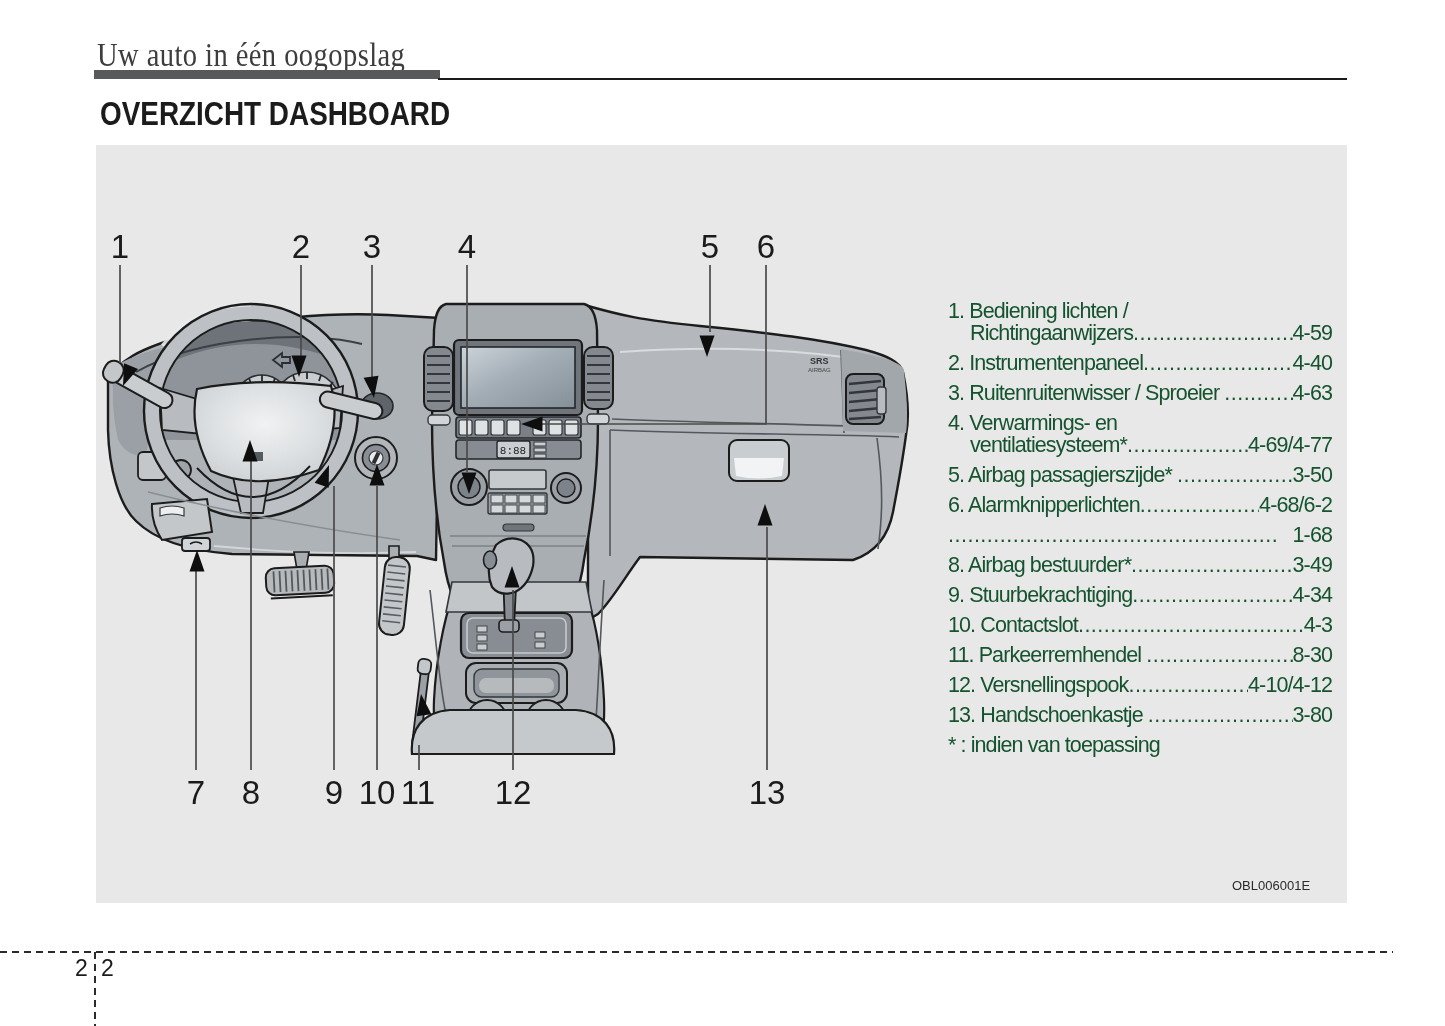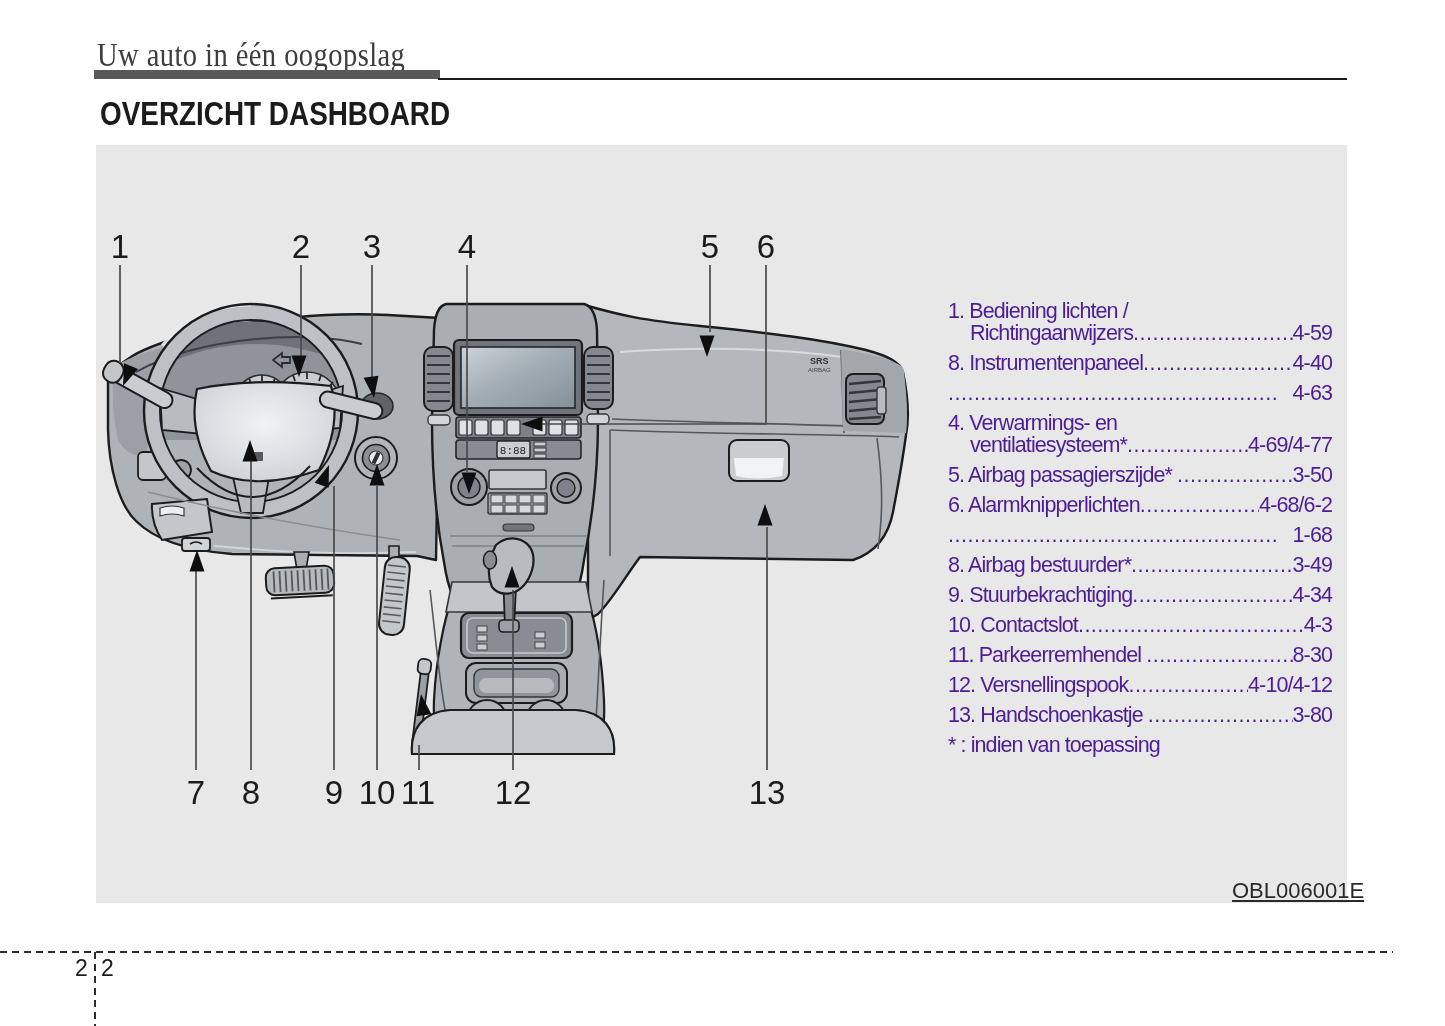--- a/index.html
+++ b/index.html
@@ -2,22 +2,22 @@
 <html><head>
 <meta charset="utf-8">
 <style>
 html,body{margin:0;padding:0;background:#fff;}
 .page{position:relative;width:1393px;height:1026px;background:#fff;overflow:hidden;font-family:"Liberation Sans",sans-serif;}
 .hdr{position:absolute;left:97px;top:36px;font-family:"Liberation Serif",serif;font-size:34px;color:#3d3d3d;letter-spacing:0.5px;transform:scaleX(0.84);transform-origin:left top;white-space:nowrap;}
 .hdrbar{position:absolute;left:94px;top:70px;width:346px;height:9px;background:#58595b;}
 .hdrline{position:absolute;left:438px;top:78px;width:909px;height:2px;background:#1a1a1a;}
 .title{position:absolute;left:100px;top:95px;font-size:33px;font-weight:bold;color:#1b1b1b;letter-spacing:0px;transform:scaleX(0.845);transform-origin:left top;white-space:nowrap;}
 .graybox{position:absolute;left:96px;top:145px;width:1251px;height:758px;background:#e8e8e8;}
-.imgcode{position:absolute;left:1232px;top:878px;font-size:22px;color:#2a2a2a;text-decoration:underline;}
-.list{position:absolute;left:948px;top:300px;width:384px;font-size:21.5px;color:#4c1d95;letter-spacing:-0.9px;}
+.imgcode{position:absolute;left:1232px;top:878px;font-size:13px;color:#2a2a2a;}
+.list{position:absolute;left:948px;top:300px;width:384px;font-size:21.5px;color:#14532d;letter-spacing:-0.9px;}
 .li{display:flex;line-height:22px;margin-bottom:8px;}
 .lbl{white-space:nowrap;}
 .dots{flex:1 1 auto;overflow:hidden;white-space:nowrap;letter-spacing:0.5px;}
 .pg{white-space:nowrap;}
 .fdashh{position:absolute;left:0;top:951px;width:1445px;height:2px;background:repeating-linear-gradient(90deg,#2b2b2b 0 7px,transparent 7px 12px);}
 .fdashv{position:absolute;left:94px;top:952px;width:2px;height:74px;background:repeating-linear-gradient(180deg,#2b2b2b 0 7px,transparent 7px 12px);}
 .pgnum{position:absolute;top:955px;font-size:23px;color:#1a1a1a;}
 </style>
 </head>
 <body>
@@ -271,25 +271,26 @@
   <div class="list">
     <div class="li" style="margin-bottom:0">
         <span class="lbl">1. Bediening lichten /</span>
       </div>
     <div class="li" style="padding-left:22px">
         <span class="lbl">Richtingaanwijzers</span>
         <span class="dots">...................................................</span>
         <span class="pg">4-59</span>
       </div>
     <div class="li">
-        <span class="lbl">8. Instrumentenpaneel</span>
+        <span class="lbl">2. Instrumentenpaneel</span>
         <span class="dots">...................................................</span>
         <span class="pg">4-40</span>
       </div>
     <div class="li">
+        <span class="lbl">3. Ruitenruitenwisser / Sproeier&nbsp;</span>
         <span class="dots">...................................................</span>
         <span class="pg">4-63</span>
       </div>
     <div class="li" style="margin-bottom:0">
         <span class="lbl">4. Verwarmings- en</span>
       </div>
     <div class="li" style="padding-left:22px">
         <span class="lbl">ventilatiesysteem*</span>
         <span class="dots">...................................................</span>
         <span class="pg">4-69/4-77</span>

